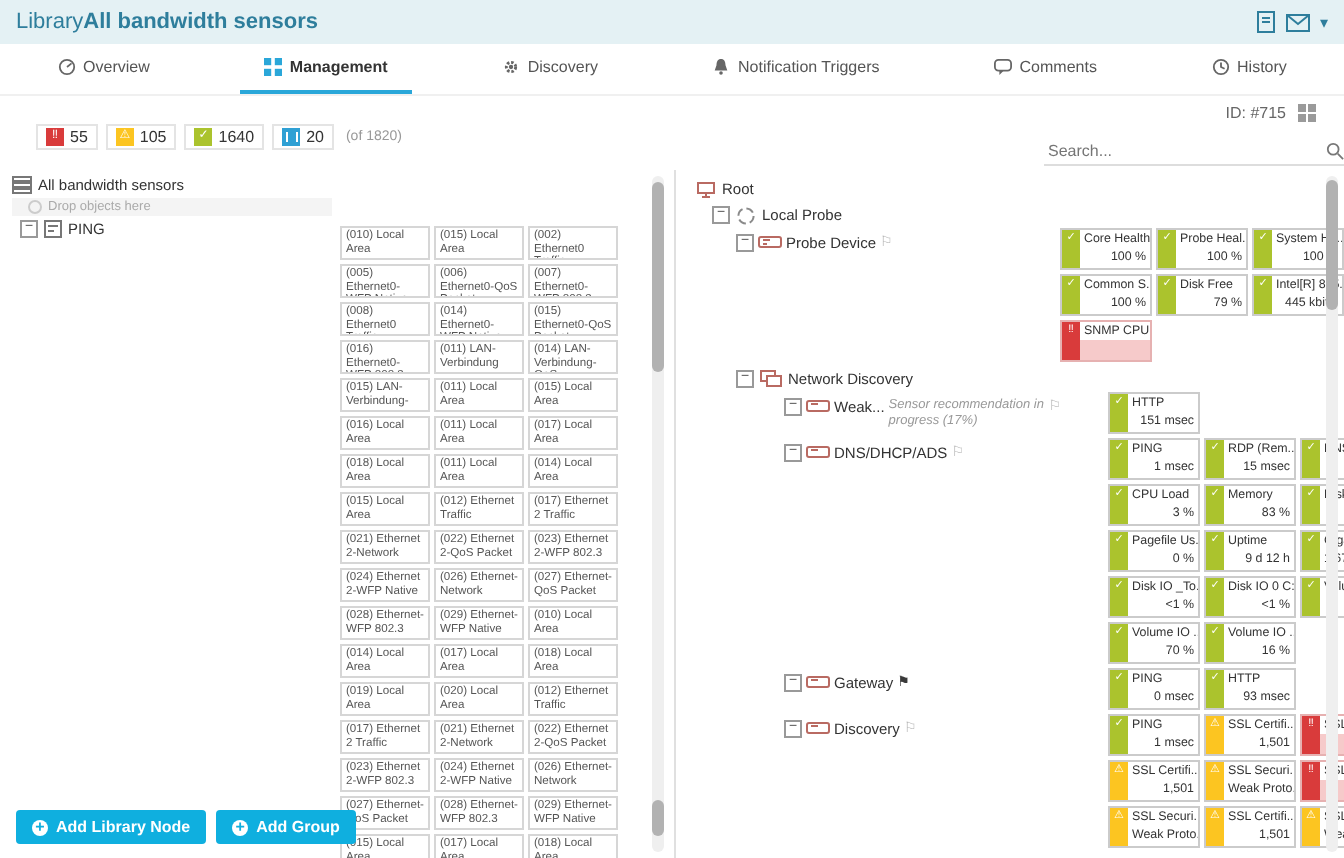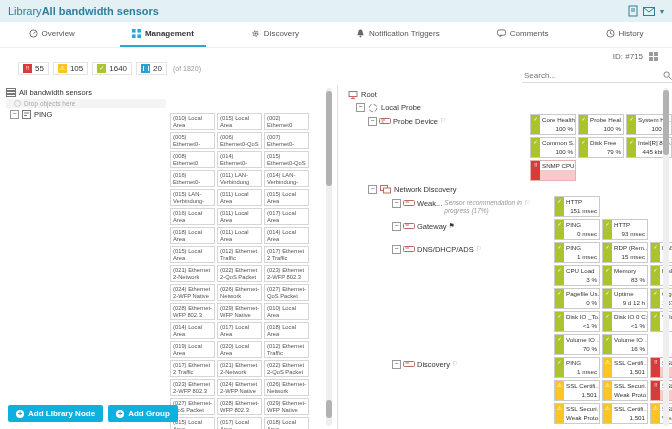--- a/index.html
+++ b/index.html
@@ -475,164 +475,164 @@
         </div>
     </div>
 
     <div class="section">
       <div class="dev-label" style="padding-left:50px">
         <span class="exp">−</span>
         <svg width="12" height="8" viewBox="0 0 12 8">
             <rect x="0.5" y="1.5" width="11" height="5" rx="1" fill="none" stroke="#b96a62"></rect>
             <line x1="2.5" y1="3" x2="6" y2="3" stroke="#b96a62"></line>
           </svg>
-        <span>Gateway</span>
-        <span class="flag dark">⚑</span>
+        <span>DNS/DHCP/ADS</span>
+        <span class="flag">⚐</span>
       </div>
       <div class="sgrid">
 
           <div class="sensor ok">
             <span class="stripe">✓</span>
             <span class="sbody">
               <span class="sname">PING</span>
-              <span class="svalue">0 msec</span>
-            </span>
-          </div>
-
-          <div class="sensor ok">
-            <span class="stripe">✓</span>
-            <span class="sbody">
-              <span class="sname">HTTP</span>
-              <span class="svalue">93 msec</span>
+              <span class="svalue">1 msec</span>
+            </span>
+          </div>
+
+          <div class="sensor ok">
+            <span class="stripe">✓</span>
+            <span class="sbody">
+              <span class="sname">RDP (Rem...</span>
+              <span class="svalue">15 msec</span>
+            </span>
+          </div>
+
+          <div class="sensor ok">
+            <span class="stripe">✓</span>
+            <span class="sbody">
+              <span class="sname">DNS</span>
+              <span class="svalue">4 msec</span>
+            </span>
+          </div>
+
+          <div class="sensor ok">
+            <span class="stripe">✓</span>
+            <span class="sbody">
+              <span class="sname">CPU Load</span>
+              <span class="svalue">3 %</span>
+            </span>
+          </div>
+
+          <div class="sensor ok">
+            <span class="stripe">✓</span>
+            <span class="sbody">
+              <span class="sname">Memory</span>
+              <span class="svalue">83 %</span>
+            </span>
+          </div>
+
+          <div class="sensor ok">
+            <span class="stripe">✓</span>
+            <span class="sbody">
+              <span class="sname">Disk Free</span>
+              <span class="svalue">71 %</span>
+            </span>
+          </div>
+
+          <div class="sensor ok">
+            <span class="stripe">✓</span>
+            <span class="sbody">
+              <span class="sname">Pagefile Us...</span>
+              <span class="svalue">0 %</span>
+            </span>
+          </div>
+
+          <div class="sensor ok">
+            <span class="stripe">✓</span>
+            <span class="sbody">
+              <span class="sname">Uptime</span>
+              <span class="svalue">9 d 12 h</span>
+            </span>
+          </div>
+
+          <div class="sensor ok">
+            <span class="stripe">✓</span>
+            <span class="sbody">
+              <span class="sname">Gigabit-Net...</span>
+              <span class="svalue">1,672 kbit/s</span>
+            </span>
+          </div>
+
+          <div class="sensor ok">
+            <span class="stripe">✓</span>
+            <span class="sbody">
+              <span class="sname">Disk IO _To...</span>
+              <span class="svalue">&lt;1 %</span>
+            </span>
+          </div>
+
+          <div class="sensor ok">
+            <span class="stripe">✓</span>
+            <span class="sbody">
+              <span class="sname">Disk IO 0 C:</span>
+              <span class="svalue">&lt;1 %</span>
+            </span>
+          </div>
+
+          <div class="sensor ok">
+            <span class="stripe">✓</span>
+            <span class="sbody">
+              <span class="sname">Volume IO ...</span>
+              <span class="svalue">70 %</span>
+            </span>
+          </div>
+
+          <div class="sensor ok">
+            <span class="stripe">✓</span>
+            <span class="sbody">
+              <span class="sname">Volume IO ...</span>
+              <span class="svalue">70 %</span>
+            </span>
+          </div>
+
+          <div class="sensor ok">
+            <span class="stripe">✓</span>
+            <span class="sbody">
+              <span class="sname">Volume IO ...</span>
+              <span class="svalue">16 %</span>
             </span>
           </div>
         </div>
     </div>
 
     <div class="section">
       <div class="dev-label" style="padding-left:50px">
         <span class="exp">−</span>
         <svg width="12" height="8" viewBox="0 0 12 8">
             <rect x="0.5" y="1.5" width="11" height="5" rx="1" fill="none" stroke="#b96a62"></rect>
             <line x1="2.5" y1="3" x2="6" y2="3" stroke="#b96a62"></line>
           </svg>
-        <span>DNS/DHCP/ADS</span>
-        <span class="flag">⚐</span>
+        <span>Gateway</span>
+        <span class="flag dark">⚑</span>
       </div>
       <div class="sgrid">
 
           <div class="sensor ok">
             <span class="stripe">✓</span>
             <span class="sbody">
               <span class="sname">PING</span>
-              <span class="svalue">1 msec</span>
-            </span>
-          </div>
-
-          <div class="sensor ok">
-            <span class="stripe">✓</span>
-            <span class="sbody">
-              <span class="sname">RDP (Rem...</span>
-              <span class="svalue">15 msec</span>
-            </span>
-          </div>
-
-          <div class="sensor ok">
-            <span class="stripe">✓</span>
-            <span class="sbody">
-              <span class="sname">DNS</span>
-              <span class="svalue">4 msec</span>
-            </span>
-          </div>
-
-          <div class="sensor ok">
-            <span class="stripe">✓</span>
-            <span class="sbody">
-              <span class="sname">CPU Load</span>
-              <span class="svalue">3 %</span>
-            </span>
-          </div>
-
-          <div class="sensor ok">
-            <span class="stripe">✓</span>
-            <span class="sbody">
-              <span class="sname">Memory</span>
-              <span class="svalue">83 %</span>
-            </span>
-          </div>
-
-          <div class="sensor ok">
-            <span class="stripe">✓</span>
-            <span class="sbody">
-              <span class="sname">Disk Free</span>
-              <span class="svalue">71 %</span>
-            </span>
-          </div>
-
-          <div class="sensor ok">
-            <span class="stripe">✓</span>
-            <span class="sbody">
-              <span class="sname">Pagefile Us...</span>
-              <span class="svalue">0 %</span>
-            </span>
-          </div>
-
-          <div class="sensor ok">
-            <span class="stripe">✓</span>
-            <span class="sbody">
-              <span class="sname">Uptime</span>
-              <span class="svalue">9 d 12 h</span>
-            </span>
-          </div>
-
-          <div class="sensor ok">
-            <span class="stripe">✓</span>
-            <span class="sbody">
-              <span class="sname">Gigabit-Net...</span>
-              <span class="svalue">1,672 kbit/s</span>
-            </span>
-          </div>
-
-          <div class="sensor ok">
-            <span class="stripe">✓</span>
-            <span class="sbody">
-              <span class="sname">Disk IO _To...</span>
-              <span class="svalue">&lt;1 %</span>
-            </span>
-          </div>
-
-          <div class="sensor ok">
-            <span class="stripe">✓</span>
-            <span class="sbody">
-              <span class="sname">Disk IO 0 C:</span>
-              <span class="svalue">&lt;1 %</span>
-            </span>
-          </div>
-
-          <div class="sensor ok">
-            <span class="stripe">✓</span>
-            <span class="sbody">
-              <span class="sname">Volume IO ...</span>
-              <span class="svalue">70 %</span>
-            </span>
-          </div>
-
-          <div class="sensor ok">
-            <span class="stripe">✓</span>
-            <span class="sbody">
-              <span class="sname">Volume IO ...</span>
-              <span class="svalue">70 %</span>
-            </span>
-          </div>
-
-          <div class="sensor ok">
-            <span class="stripe">✓</span>
-            <span class="sbody">
-              <span class="sname">Volume IO ...</span>
-              <span class="svalue">16 %</span>
+              <span class="svalue">0 msec</span>
+            </span>
+          </div>
+
+          <div class="sensor ok">
+            <span class="stripe">✓</span>
+            <span class="sbody">
+              <span class="sname">HTTP</span>
+              <span class="svalue">93 msec</span>
             </span>
           </div>
         </div>
     </div>
 
     <div class="section">
       <div class="dev-label" style="padding-left:50px">
         <span class="exp">−</span>
         <svg width="12" height="8" viewBox="0 0 12 8">
             <rect x="0.5" y="1.5" width="11" height="5" rx="1" fill="none" stroke="#b96a62"></rect>

